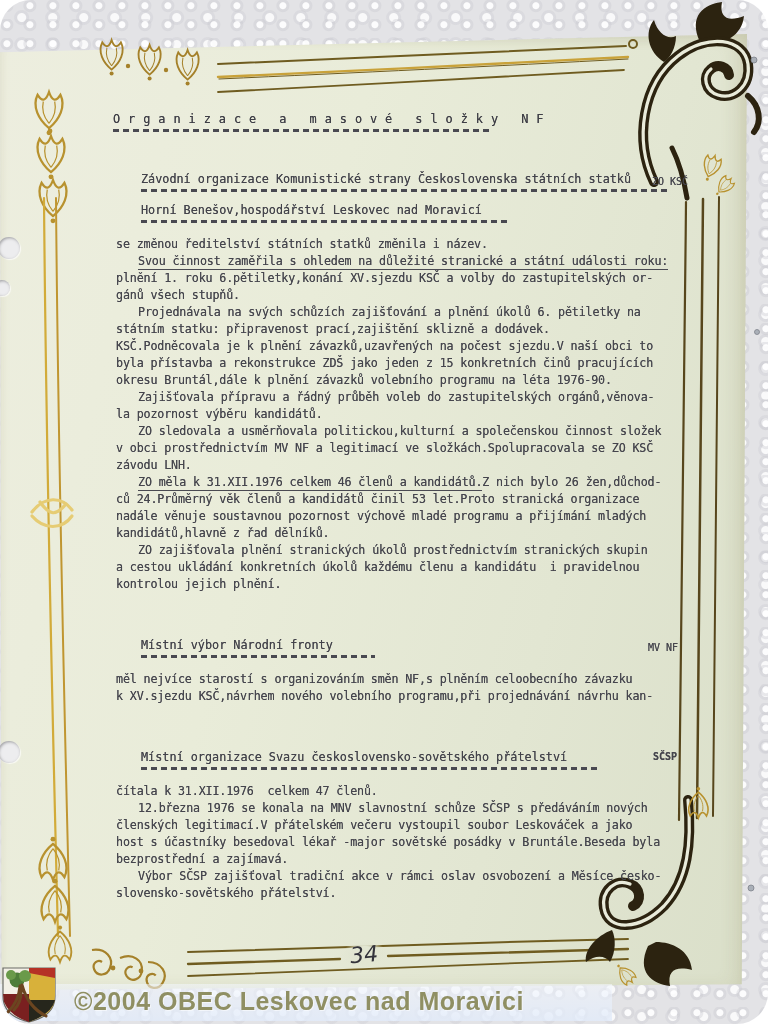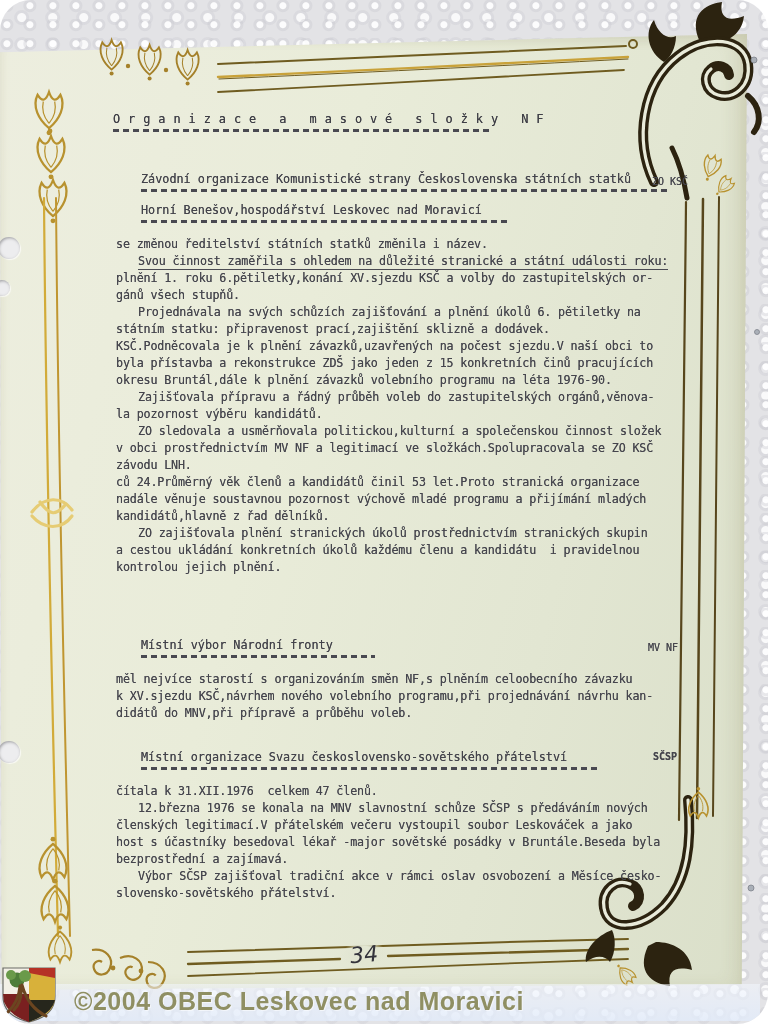--- a/index.html
+++ b/index.html
@@ -48,21 +48,21 @@
   .ml-mv-nf{left:648px;top:642px;}
   .ml-scsp{left:653px;top:751px;font-weight:bold;}
   
   .page-number{
     position:absolute;left:342px;top:940px;padding:2px 8px;
     font-family:"DejaVu Sans",sans-serif;font-style:italic;font-size:22px;font-weight:500;color:#33333b;
     transform:rotate(-5deg);
     background:radial-gradient(closest-side,#e2e6d2 55%,rgba(226,230,210,0));
   }
   .watermark-band{
-    position:absolute;left:0;top:984px;width:760px;height:37px;
+    position:absolute;left:0;top:984px;width:612px;height:37px;
     background:linear-gradient(rgba(243,247,254,.55),rgba(226,235,249,.85));
   }
   .watermark-text{
     position:absolute;left:74px;top:3px;
     font-family:"Liberation Sans",sans-serif;font-weight:bold;font-size:25px;letter-spacing:.5px;
     color:#8f8f63;text-shadow:1px 1px 0 rgba(255,255,255,.55);white-space:pre;
   }
   .coat{position:absolute;left:0;top:966px;}
   svg.border-art{position:absolute;left:0;top:0;pointer-events:none;}
 </style>
@@ -198,36 +198,36 @@
           <div class="tline ind">Projednávala na svých schůzích zajišťování a plnění úkolů 6. pětiletky na</div>
           <div class="tline">státním statku: připravenost prací,zajištění sklizně a dodávek.</div>
           <div class="tline">KSČ.Podněcovala je k plnění závazků,uzavřených na počest sjezdu.V naší obci to</div>
           <div class="tline">byla přístavba a rekonstrukce ZDŠ jako jeden z 15 konkretních činů pracujících</div>
           <div class="tline">okresu Bruntál,dále k plnění závazků volebního programu na léta 1976-90.</div>
           <div class="tline ind">Zajišťovala přípravu a řádný průběh voleb do zastupitelských orgánů,věnova-</div>
           <div class="tline">la pozornost výběru kandidátů.</div>
           <div class="tline ind">ZO sledovala a usměrňovala politickou,kulturní a společenskou činnost složek</div>
           <div class="tline">v obci prostřednictvím MV NF a legitimací ve složkách.Spolupracovala se ZO KSČ</div>
           <div class="tline">závodu LNH.</div>
+          <div class="tline ind"><span class="u">ZO měla k 31.XII.1976 celkem 46 členů a kandidátů.</span>Z nich bylo 26 žen,důchod-</div>
           <div class="tline">ců 24.Průměrný věk členů a kandidátů činil 53 let.Proto stranická organizace</div>
           <div class="tline">nadále věnuje soustavnou pozornost výchově mladé programu a přijímání mladých</div>
           <div class="tline">kandidátů,hlavně z řad dělníků.</div>
           <div class="tline ind">ZO zajišťovala plnění stranických úkolů prostřednictvím stranických skupin</div>
           <div class="tline">a cestou ukládání konkretních úkolů každému členu a kandidátu  i pravidelnou</div>
           <div class="tline">kontrolou jejich plnění.</div>
         </div>
       </section>
       <div class="margin-label ml-zo-ksc">ZO KSČ</div>
       <section class="section sec-mv-nf">
         <div class="heading">Místní výbor Národní fronty</div>
         <div class="dash dash-h"></div>
         <div class="body">
           <div class="tline">měl nejvíce starostí s organizováním směn NF,s plněním celoobecního závazku</div>
           <div class="tline">k XV.sjezdu KSČ,návrhem nového volebního programu,při projednávání návrhu kan-</div>
-          <div class="tline">didátů do MNV,při přípravě a průběhu voleb.</div>
         </div>
       </section>
       <div class="margin-label ml-mv-nf">MV NF</div>
       <section class="section sec-scsp">
         <div class="heading">Místní organizace Svazu československo-sovětského přátelství</div>
         <div class="dash dash-h"></div>
         <div class="body">
           <div class="tline">čítala k 31.XII.1976  celkem 47 členů.</div>
           <div class="tline ind">12.března 1976 se konala na MNV slavnostní schůze SČSP s předáváním nových</div>
           <div class="tline">členských legitimací.V přátelském večeru vystoupil soubor Leskováček a jako</div>

